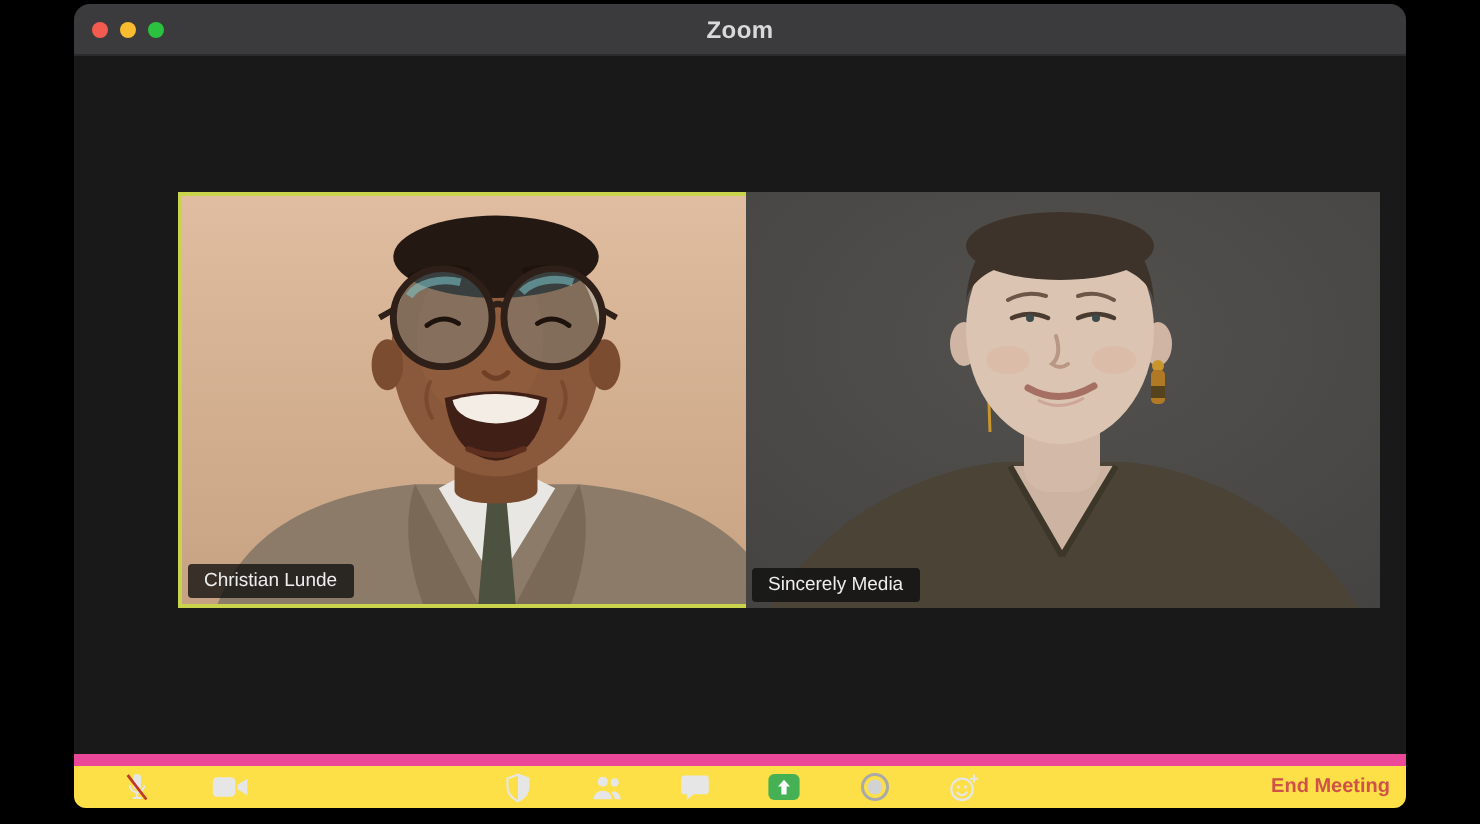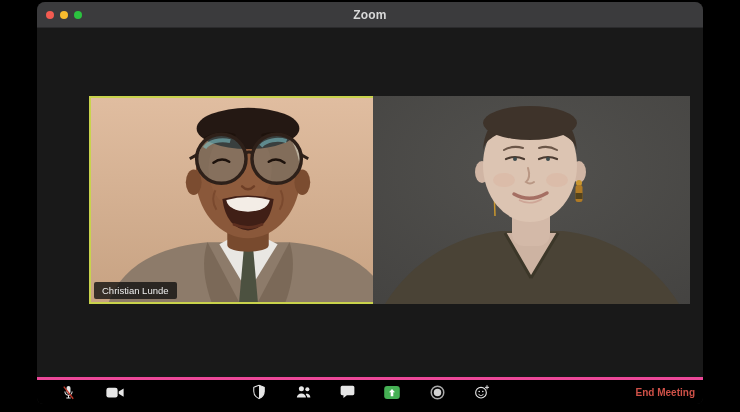--- a/index.html
+++ b/index.html
@@ -18,22 +18,22 @@
   .title{font-size:12px;font-weight:600;color:#d9d9d9;letter-spacing:.2px;}
 
   .tile{position:absolute;top:94px;height:208px;overflow:hidden;background:#2a2a2a;}
   .tile.left{left:13px;width:319px;border:2px solid #c9d34c;box-sizing:border-box;margin-left:39px;}
   .tile.right{left:336px;width:317px;}
   .tile svg{display:block;width:100%;height:100%;}
   .name-tag{position:absolute;left:3px;bottom:3px;background:rgba(14,14,14,.78);
             color:#ededed;font-size:9.5px;line-height:1;padding:4px 8px;border-radius:2px;
             white-space:nowrap;}
 
-  .toolbar{position:absolute;left:0;right:0;bottom:0;height:27px;background:#000000;
-           border-top:3px solid #ec4899;box-sizing:border-box;}
+  .toolbar{position:absolute;left:0;right:0;bottom:0;height:27px;background:#fde047;
+           border-top:6px solid #ec4899;box-sizing:border-box;}
   .tb-btn{position:absolute;top:0;height:100%;width:30px;margin-left:-15px;
           display:flex;align-items:center;justify-content:center;cursor:pointer;}
   .tb-btn svg{display:block;}
   .end-meeting{position:absolute;right:8px;top:0;height:100%;display:flex;align-items:center;
                color:#cf5148;font-size:10px;font-weight:600;cursor:pointer;}
 </style>
 </head>
 <body>
 
 <div class="stage">
@@ -137,20 +137,21 @@
         <circle cx="175" cy="63" r="2" fill="#3c4a4c"></circle>
 
         <path d="M155 72 q3 10 -2 14 q4 3 8 0" stroke="#b99784" stroke-width="2" fill="none" stroke-linecap="round"></path>
 
         <ellipse cx="131" cy="84" rx="11" ry="7" fill="#d9a896" opacity=".3"></ellipse>
         <ellipse cx="184" cy="84" rx="11" ry="7" fill="#d9a896" opacity=".3"></ellipse>
 
         <path d="M141 98 Q157 107 174 97" stroke="#a56f63" stroke-width="3.5" fill="none" stroke-linecap="round"></path>
         <path d="M146 104 Q157 110 169 103" stroke="#c79a8b" stroke-width="1.5" fill="none" opacity=".7"></path>
       </svg>
+      <div class="name-tag">Sincerely Media</div>
     </div>
 
     <div class="toolbar">
 
       <div class="tb-btn" style="left:31px">
         <svg width="15" height="17" viewBox="0 0 24 26">
           <path fill="#e6e6e6" d="M12 2.5a3.2 3.2 0 0 1 3.2 3.2v6a3.2 3.2 0 0 1-6.4 0v-6A3.2 3.2 0 0 1 12 2.5z"></path>
           <path fill="none" stroke="#e6e6e6" stroke-width="1.7" d="M6.2 11.5a5.8 5.8 0 0 0 11.6 0"></path>
           <path stroke="#e6e6e6" stroke-width="1.7" d="M12 17.3v4.2M8.5 21.8h7"></path>
           <line x1="4.5" y1="3.5" x2="19.5" y2="23" stroke="#c0392b" stroke-width="2.2"></line>

